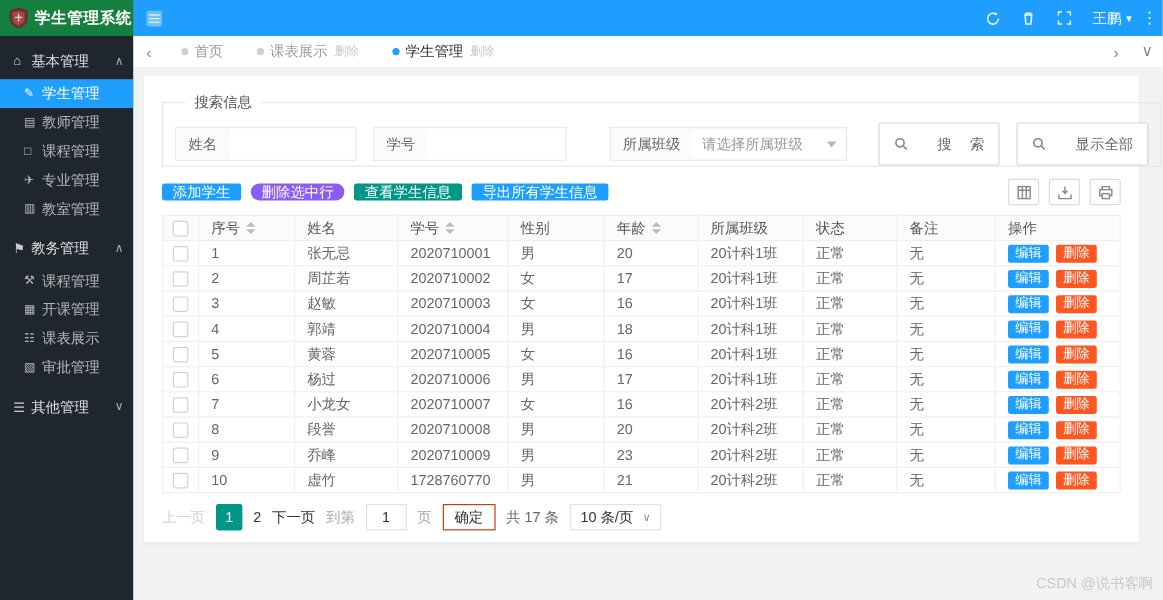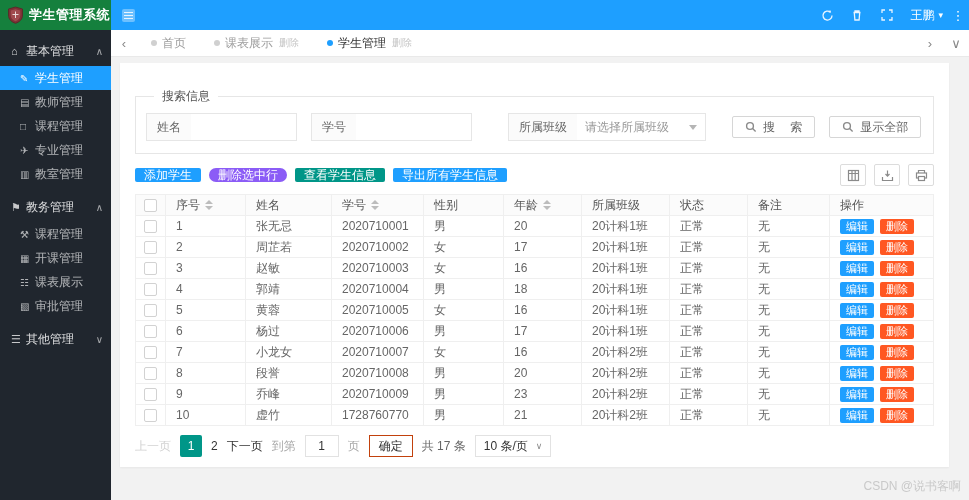--- a/index.html
+++ b/index.html
@@ -37,29 +37,29 @@
   .tab .dot { width:6px; height:6px; border-radius:50%; background:#d0d0d0; flex:0 0 auto; }
   .tab.active { color:#333; }
   .tab.active .dot { background:#1E9FFF; }
   .tab .close { color:#c6c6c6; font-size:10px; margin-left:1px; }
   .tab-right { display:flex; align-items:center; color:#888; margin-left:auto; }
 
   
   .main { position:absolute; left:111px; top:58px; right:0; bottom:0; background:#f2f2f2; }
   .card { position:absolute; left:9px; top:5px; width:829px; background:#fff; box-shadow:0 1px 2px rgba(0,0,0,.05); padding:10px 15px 10px; }
 
-  fieldset.search { border:1px solid #e6e6e6; padding:4px 10px 12px; margin:15px 0 10px; }
+  fieldset.search { border:1px solid #e6e6e6; padding:4px 10px 0; margin:4px 0 10px; }
   fieldset.search legend { padding:0 8px; margin-left:8px; color:#555; font-size:12px; }
   .frow { display:flex; align-items:center; gap:14px; margin-top:4px; }
   .fgroup { display:flex; height:28px; border:1px solid #e6e6e6; background:#fff; }
   .flabel { display:flex; align-items:center; justify-content:center; color:#666; background:#fbfbfb; padding:0 10px; white-space:nowrap; }
   .fgroup input { border:none; outline:none; height:26px; padding:0 8px; font-size:12px; color:#333; font-family:inherit; }
   .fsel { display:flex; align-items:center; width:128px; padding:0 8px; color:#999; position:relative; cursor:pointer; }
   .fsel .tri { position:absolute; right:8px; width:0; height:0; border-left:4px solid transparent; border-right:4px solid transparent; border-top:5px solid #b5b5b5; }
-  .sbtn { height:22px; display:flex; align-items:center; justify-content:center; gap:6px; border:1px solid #d6d6d6; background:#fff; color:#666; padding:0 12px; cursor:pointer; border-radius:2px; white-space:nowrap; }
+  .sbtn { height:36px; display:flex; align-items:center; justify-content:center; gap:24px; border:1px solid #d6d6d6; background:#fff; color:#666; padding:0 12px; cursor:pointer; border-radius:2px; white-space:nowrap; }
   .sbtn svg { stroke:#8a8a8a; fill:none; stroke-width:1.4; }
   .sbtn.wide { letter-spacing:6px; padding-right:6px; }
 
   .actions { display:flex; align-items:center; gap:8px; margin:2px 0 8px; }
   .btn { height:14px; display:flex; align-items:center; padding:0 9px; border-radius:2px; color:#fff; cursor:pointer; white-space:nowrap; }
   .btn.blue { background:#1E9FFF; }
   .btn.orange { background:#8b5cf6;border-radius:11px; }
   .btn.green { background:#009688; }
   .tool-icons { margin-left:auto; display:flex; gap:8px; }
   .tool-btn { width:26px; height:22px; border:1px solid #dcdcdc; border-radius:2px; background:#fff; display:flex; align-items:center; justify-content:center; cursor:pointer; }

